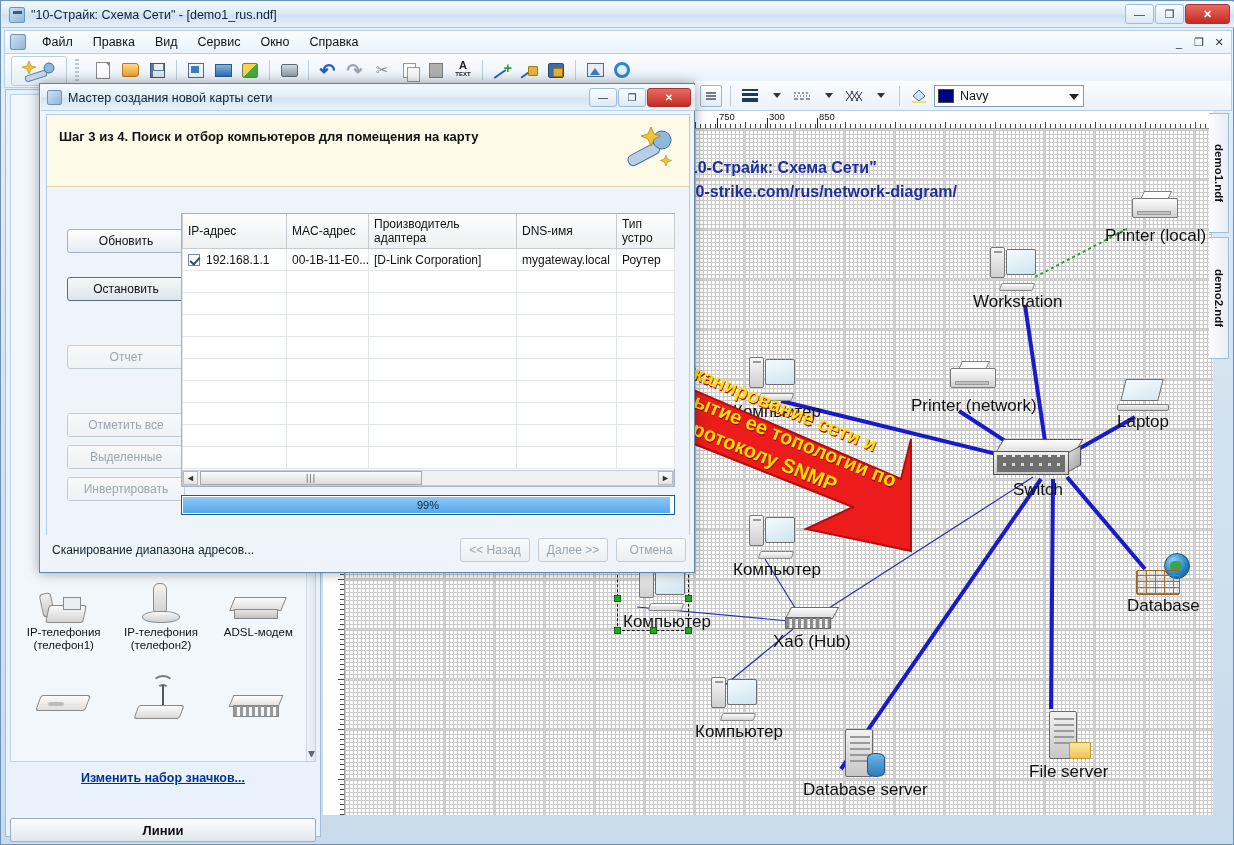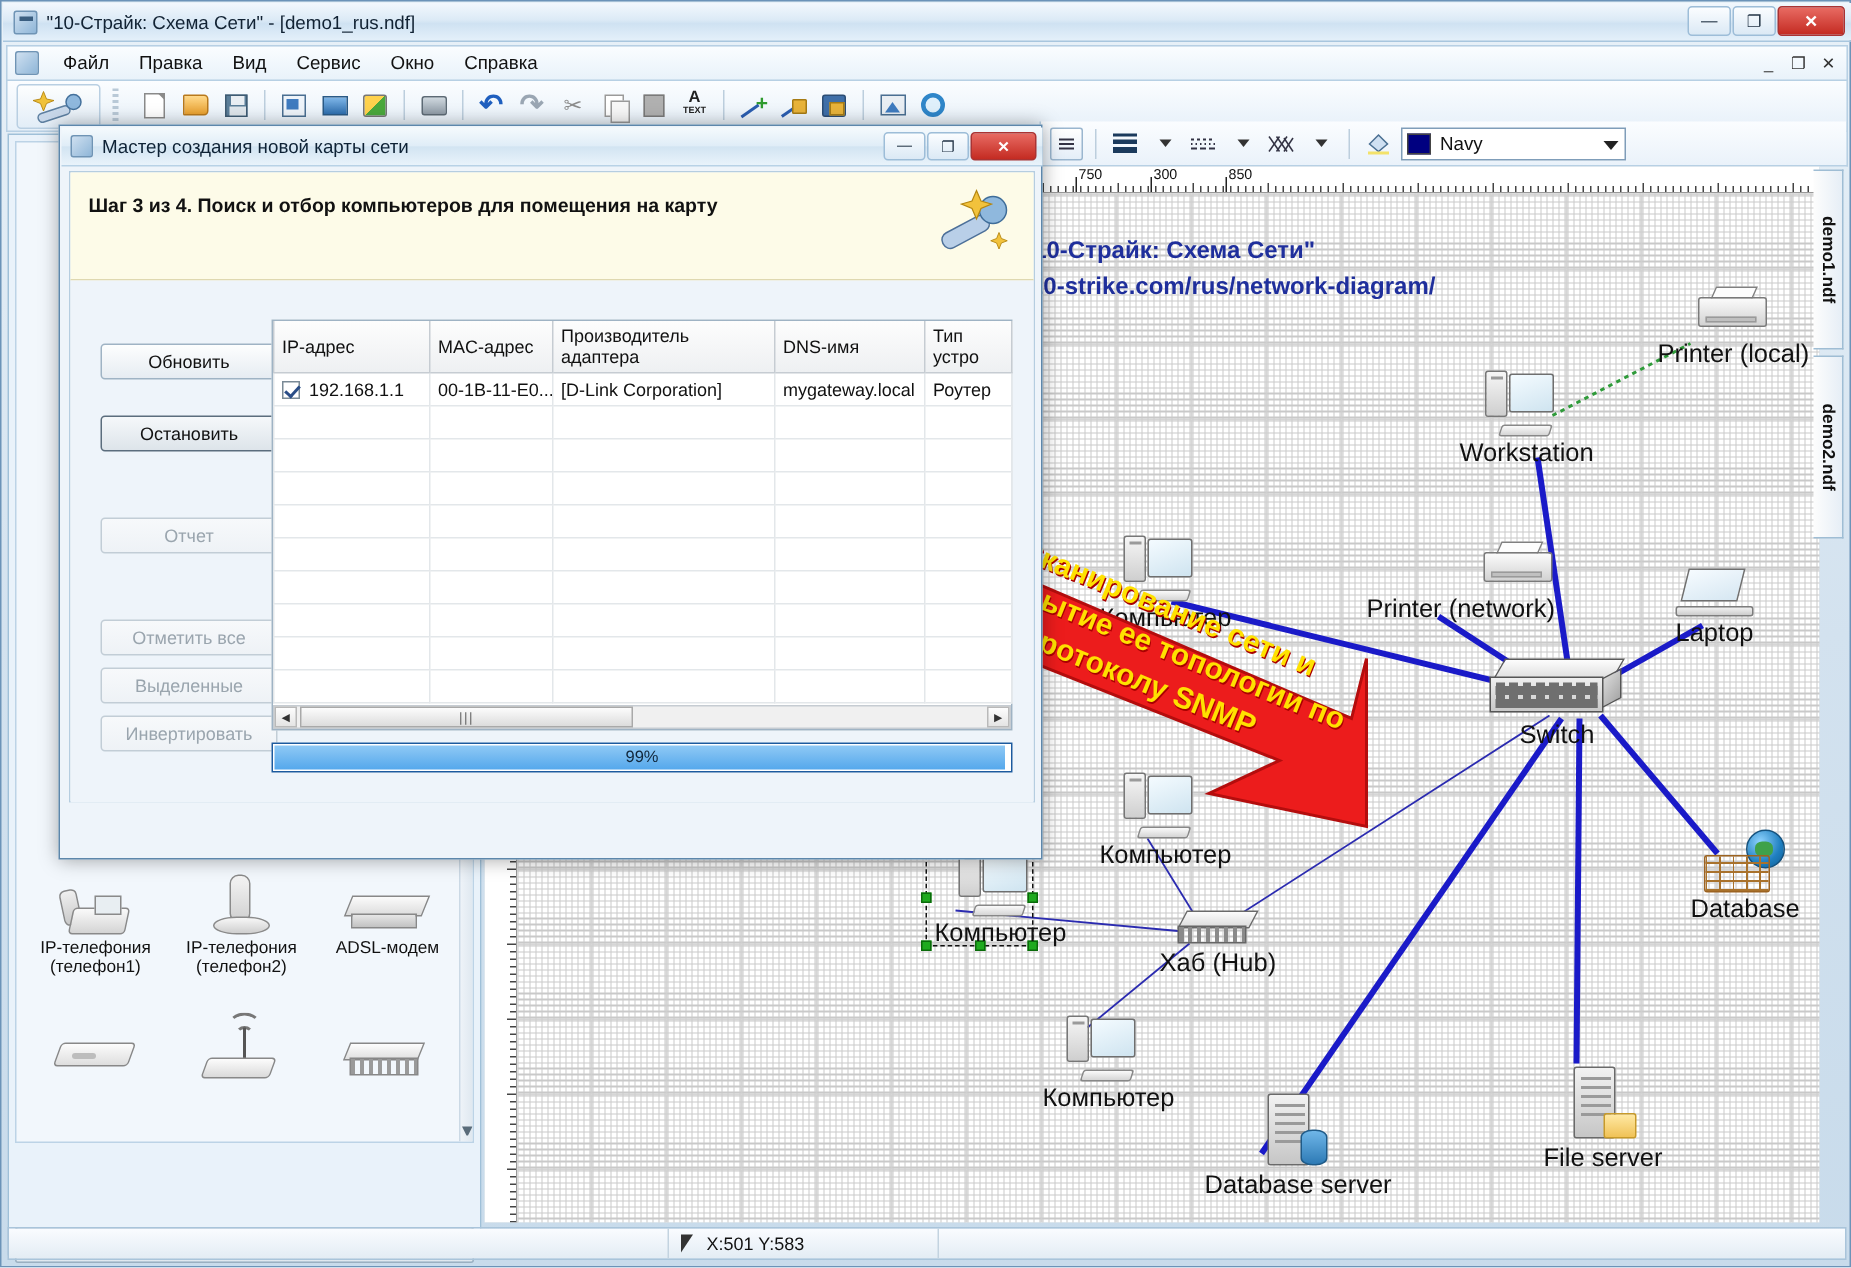--- a/index.html
+++ b/index.html
@@ -617,20 +617,23 @@
             </div>
             <div class="pal-lbl">&nbsp;</div>
           </div>
         </div>
 
         <div style="position:absolute;right:0;top:0;width:9px;height:100%;background:linear-gradient(90deg,#eef3f8,#dfe8f0);border-left:1px solid #cbd9e5;">
           <div style="position:absolute;bottom:2px;left:1px;width:7px;height:8px;border-left:3px solid transparent;border-right:3px solid transparent;border-top:6px solid #5a6c7a;"></div>
         </div>
       </div>
 
+      <div class="changeset">
+        <a href="#">Изменить набор значков...</a>
+      </div>
       <div class="dockbar" style="top:728px;">Линии</div>
     </div>
 
     <div class="canvas-wrap"></div>
 
     <div class="ruler-h">
       <div id="rulerH" style="position:absolute;left:0;top:0;width:100%;height:100%;">
           <div class="rtick" style="left: 44px; height: 10px;"></div>
           <div class="rnum" style="left: 46px;">400</div>
           <div class="rtick" style="left: 94px; height: 10px;"></div>
@@ -1027,21 +1030,21 @@
         <div class="pc">
             <div class="tower">
               <i></i>
             </div>
             <div class="mon"></div>
             <div class="kb"></div>
           </div>
         <div class="nlabel">Workstation</div>
       </div>
 
-      <div class="node" style="left:566px;top:232px;align-items:flex-end;">
+      <div class="node" style="left:566px;top:232px;">
         <div class="prt">
             <div class="tray"></div>
             <div class="body"></div>
             <div class="slot"></div>
           </div>
         <div class="nlabel">Printer (network)</div>
       </div>
 
       <div class="node" style="left:772px;top:250px;">
         <div class="lap">
@@ -1167,27 +1170,20 @@
         <polygon points="10,120 95,8 88,52 340,160 350,120 350,232 245,210 292,188 40,88" fill="#ec1c1c" stroke="#b40d0d" stroke-width="2"></polygon>
       </svg>
       <div class="txt">Сканирование сети и раскрытие ее топологии по протоколу SNMP</div>
     </div>
 
     <div class="doctabs">
       <div class="doctab" style="height:120px;">demo1.ndf</div>
       <div class="doctab" style="height:122px;">demo2.ndf</div>
     </div>
 
-    <div class="statusbar">
-      <div class="sb-seg" style="width:440px;border-right:1px solid #c3d3e0;"></div>
-      <div class="sb-seg" style="width:180px;">
-        <span class="cursor-ico"></span>
-        <span style="font-size:12px;color:#111;">X:501  Y:583</span>
-      </div>
-    </div>
 
     <div class="dlg">
       <div class="dlg-title">
         <div class="ico"></div>
         <div class="t">Мастер создания новой карты сети</div>
         <div class="dlg-wbtns">
           <div class="dwb">—</div>
           <div class="dwb">❐</div>
           <div class="dwb close">✕</div>
         </div>
@@ -1314,16 +1310,24 @@
             </div>
           </div>
 
           <div class="progress" style="left:134px;top:308px;">
             <div class="bar" id="progbar" style="width: 487.08px;"></div>
             <div class="pct">99%</div>
           </div>
         </div>
       </div>
 
+      <div class="dlg-foot">
+        <div class="footstat">Сканирование диапазона адресов...</div>
+        <div class="footbtns">
+          <div class="fbtn">&lt;&lt; Назад</div>
+          <div class="fbtn">Далее &gt;&gt;</div>
+          <div class="fbtn">Отмена</div>
+        </div>
+      </div>
     </div>
 
   </div>
 </div>
 
 </body></html>

